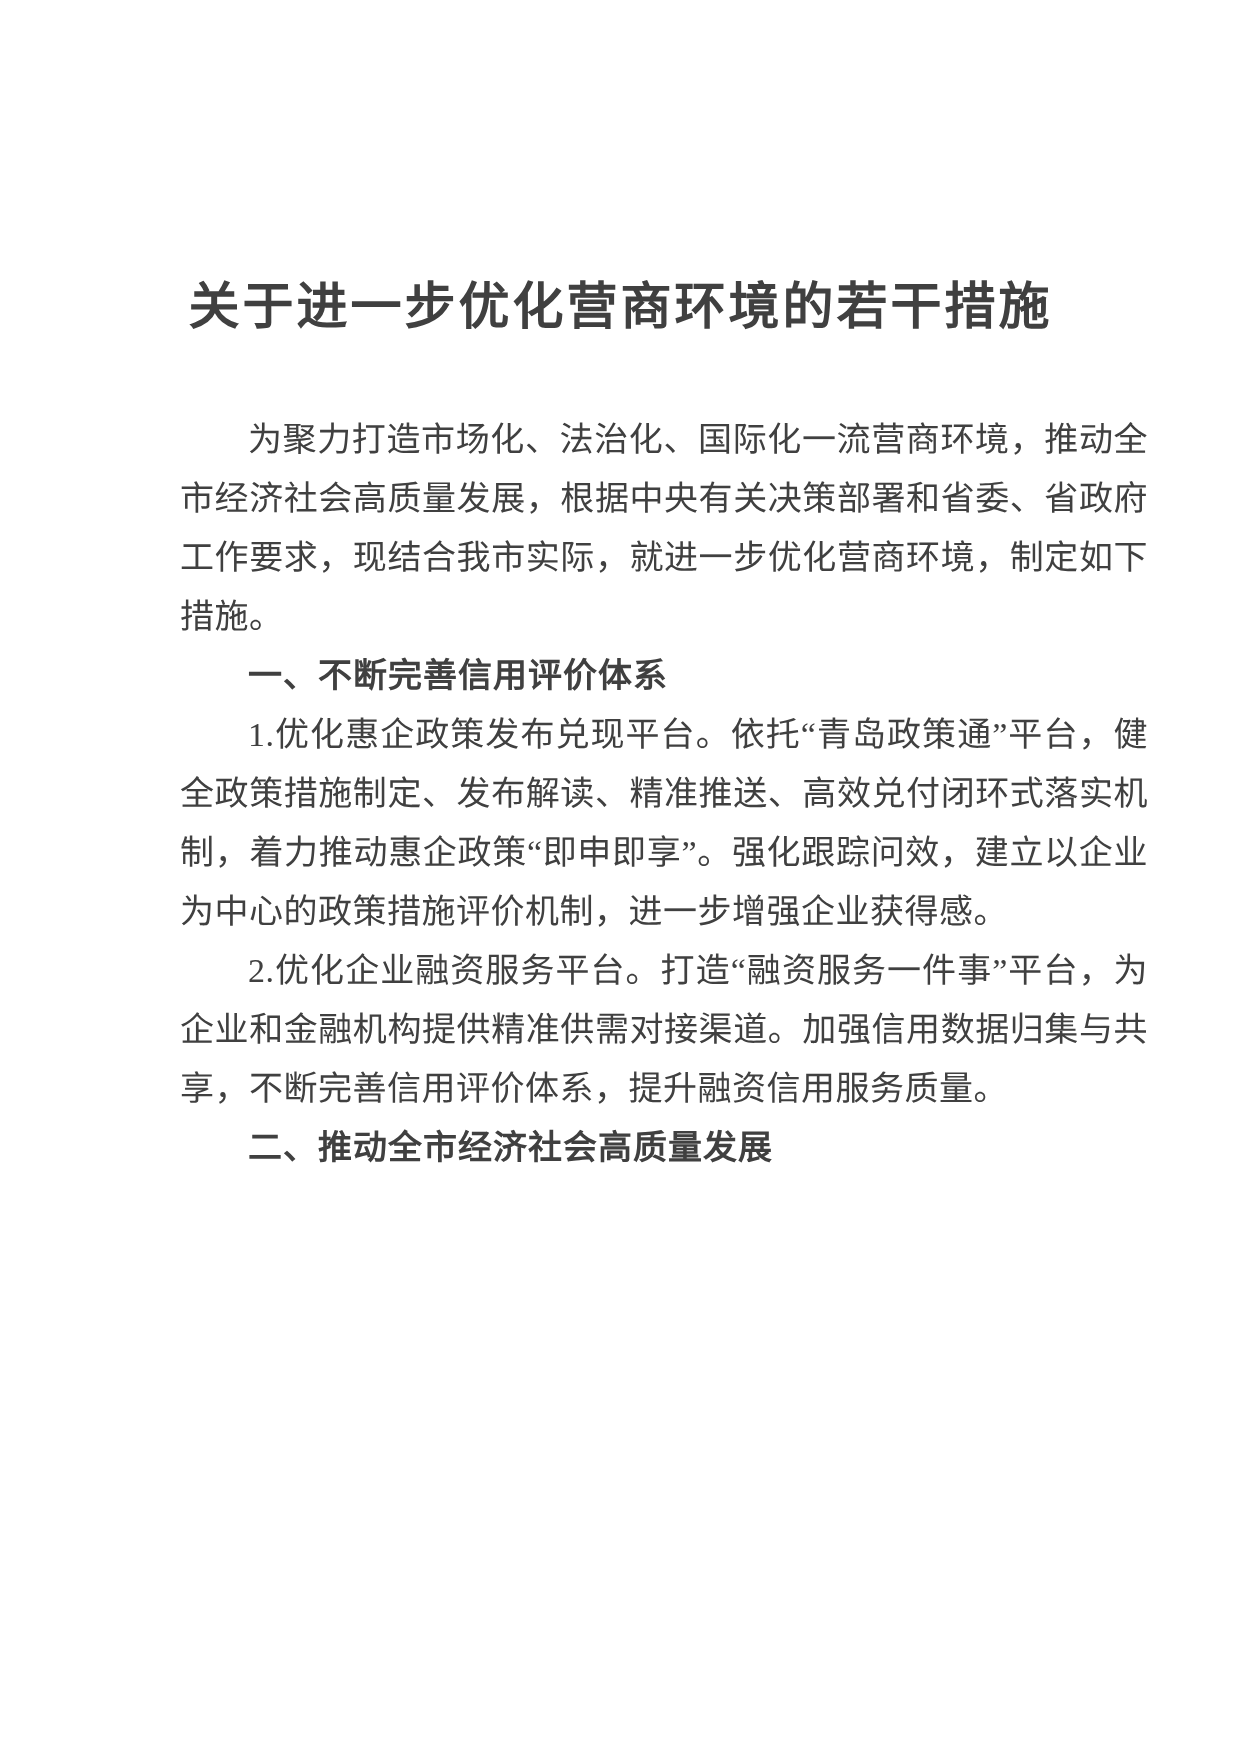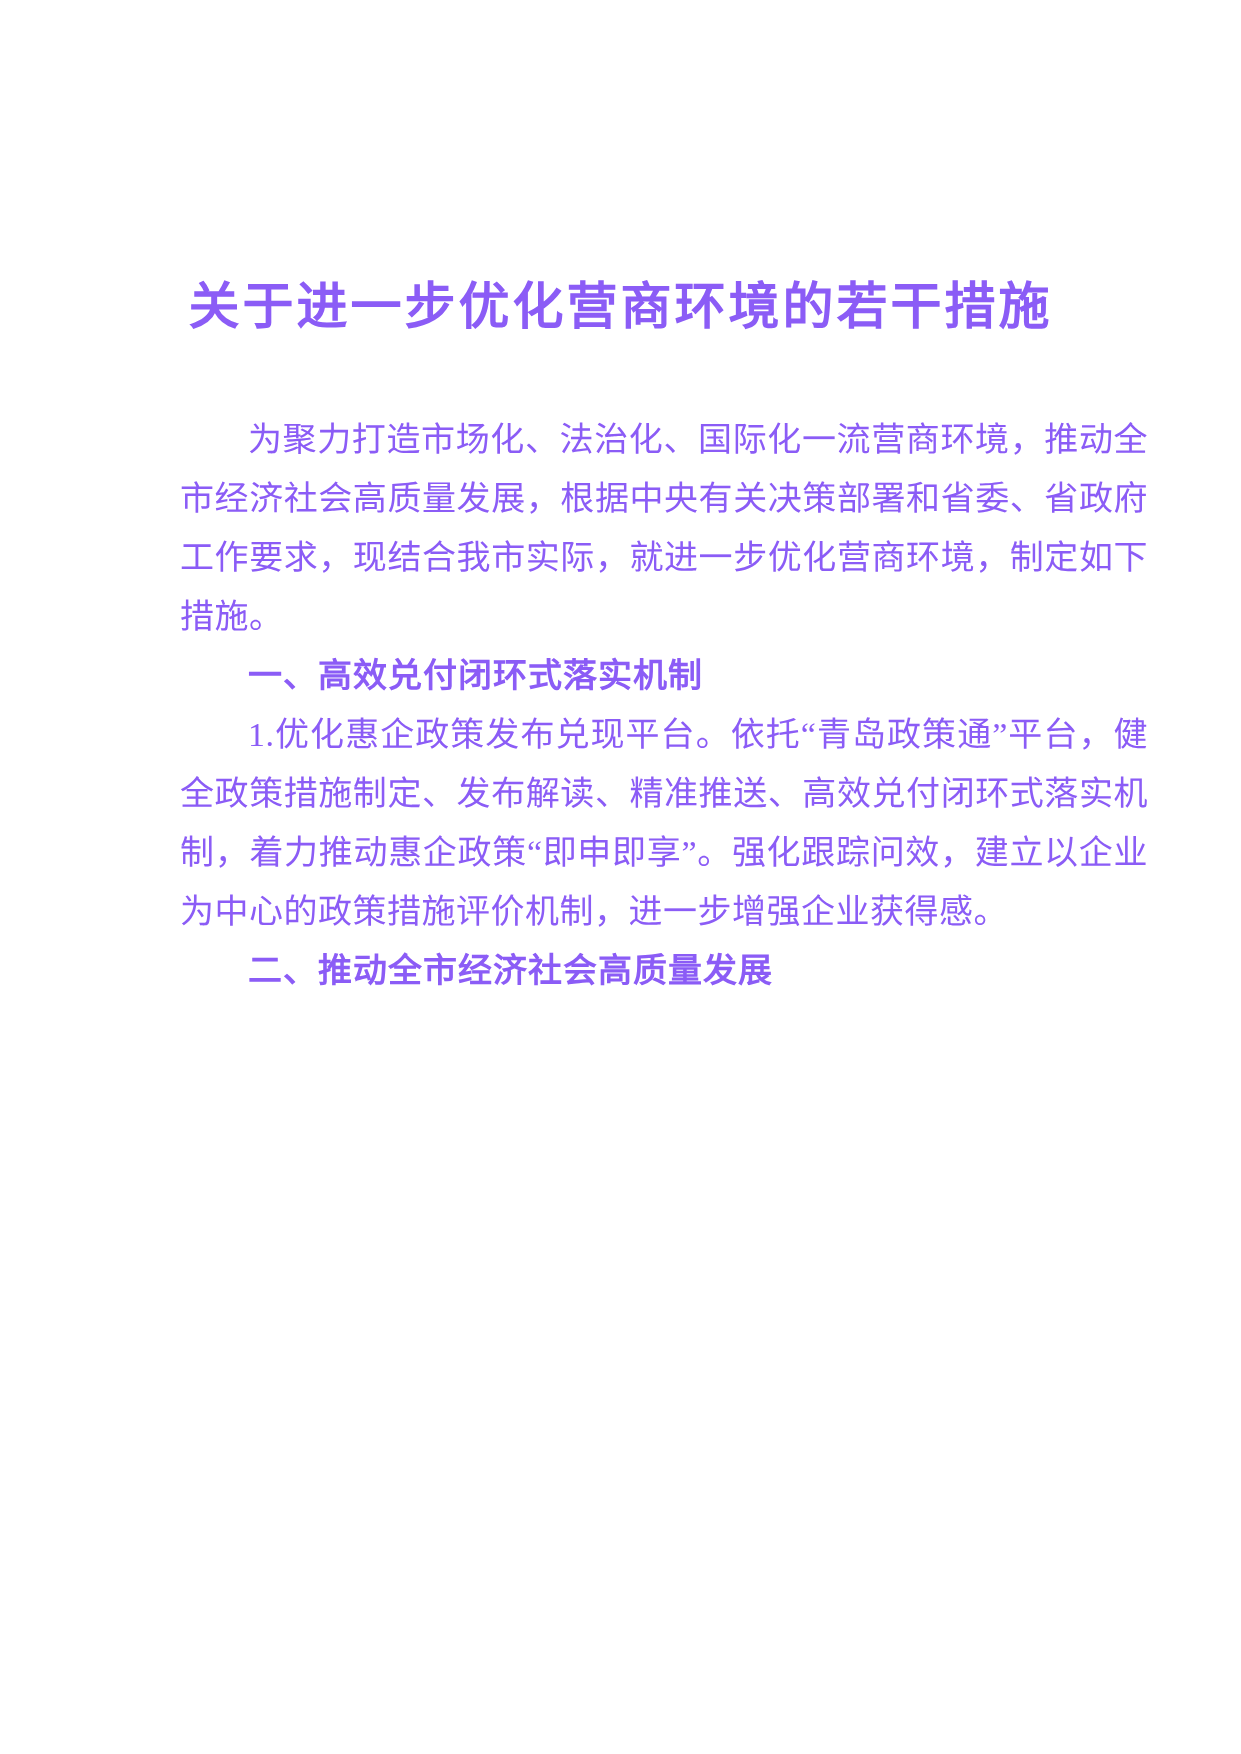--- a/index.html
+++ b/index.html
@@ -5,21 +5,21 @@
   html, body {
     margin: 0;
     padding: 0;
     background: #ffffff;
   }
   .page {
     position: relative;
     width: 1241px;
     height: 1278px;
     background: #ffffff;
-    color: #8b5cf6;
+    color: #404040;
     overflow: hidden;
   }
   .doc-title {
     position: absolute;
     top: 281px;
     left: 0;
     width: 100%;
     margin: 0;
     text-align: center;
     font-family: "Liberation Serif", "DejaVu Serif", serif;
@@ -63,19 +63,20 @@
   }
 </style>
 </head>
 <body>
 
 <div class="page">
   <h1 class="doc-title">关于进一步优化营商环境的若干措施</h1>
 
   <div class="doc-body" id="doc-body">
       <p class="body-paragraph">为聚力打造市场化、法治化、国际化一流营商环境，推动全市经济社会高质量发展，根据中央有关决策部署和省委、省政府工作要求，现结合我市实际，就进一步优化营商环境，制定如下措施。</p>
-      <p class="section-heading">一、高效兑付闭环式落实机制</p>
+      <p class="section-heading">一、不断完善信用评价体系</p>
       <p class="body-paragraph">1.优化惠企政策发布兑现平台。依托“青岛政策通”平台，健全政策措施制定、发布解读、精准推送、高效兑付闭环式落实机制，着力推动惠企政策“即申即享”。强化跟踪问效，建立以企业为中心的政策措施评价机制，进一步增强企业获得感。</p>
+      <p class="body-paragraph">2.优化企业融资服务平台。打造“融资服务一件事”平台，为企业和金融机构提供精准供需对接渠道。加强信用数据归集与共享，不断完善信用评价体系，提升融资信用服务质量。</p>
       <p class="section-heading">二、推动全市经济社会高质量发展</p>
     </div>
 
   <div class="page-footer">— 2 —</div>
 </div>
 
 </body></html>

